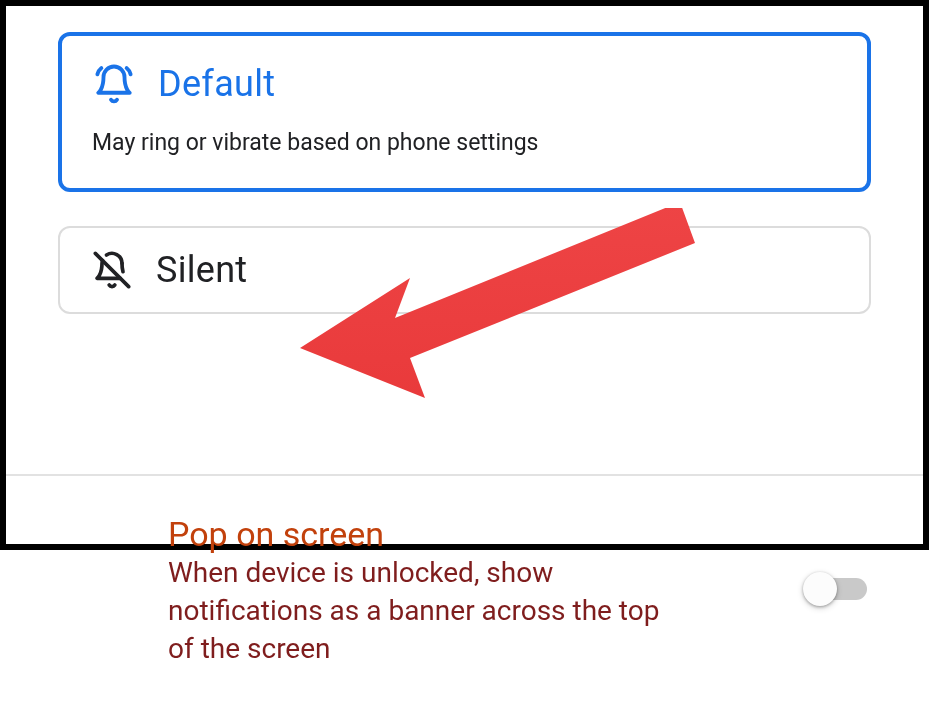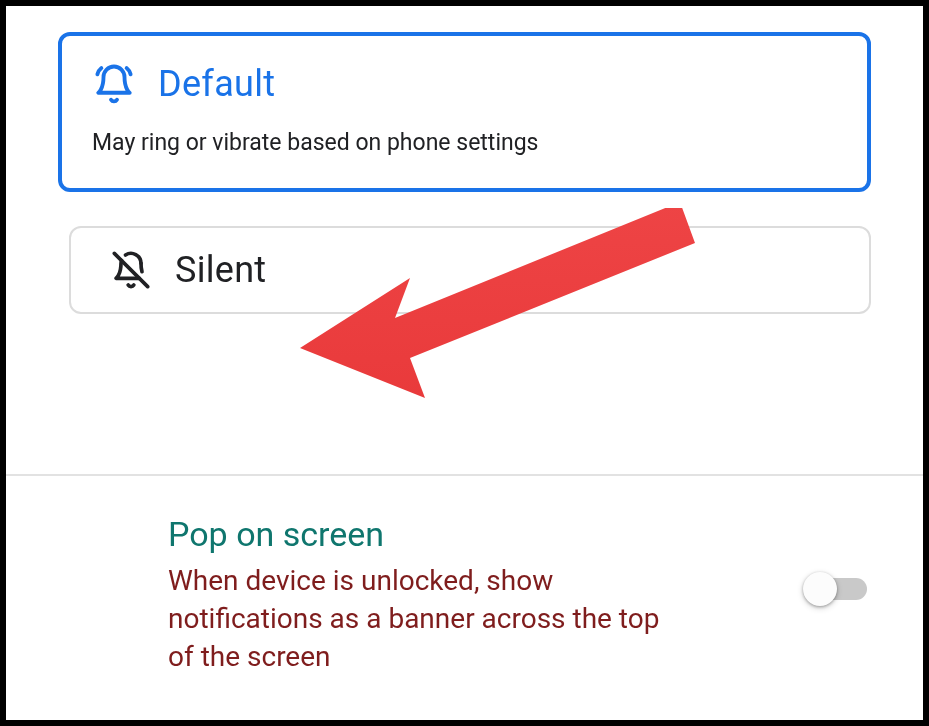--- a/index.html
+++ b/index.html
@@ -5,39 +5,38 @@
   * { box-sizing: border-box; }
   html, body { margin: 0; padding: 0; }
   body {
     font-family: Roboto, "Helvetica Neue", Arial, sans-serif;
     background: #fff;
     width: 929px;
     height: 726px;
   }
   .frame {
     width: 929px;
-    height: 726px;
+    height: 550px;
     border: 6px solid #000;
     background: #fff;
     position: relative;
     padding: 26px 52px 0 52px;
   }
   .card {
     border-radius: 12px;
     background: #fff;
     padding: 26px 30px 30px 30px;
     margin-bottom: 34px;
   }
   .card.selected {
     border: 4px solid #1a73e8;
   }
   .card.unselected {
     border: 2px solid #dcdcdc;
-    padding: 20px 38px;
-    margin-left: 11px;
+    padding: 20px 30px;
   }
   .card-header {
     display: flex;
     align-items: center;
     gap: 22px;
   }
   .card-title {
     font-size: 36px;
     font-weight: 400;
     letter-spacing: 0.3px;
@@ -61,22 +60,21 @@
     position: absolute;
     left: 0; right: 0;
     top: 508px;
     display: flex;
     align-items: flex-start;
     padding: 0 52px 0 162px;
   }
   .settings-text { flex: 1; padding-right: 30px; }
   .settings-title {
     font-size: 34px;
-    color: #0f766e;
-    margin-bottom: 8px;
+    color: #c2410c;
   }
   .settings-desc {
     font-size: 28px;
     color: #7f1d1d;
     line-height: 1.35;
     max-width: 520px;
   }
   .switch {
     margin-top: 56px;
     width: 68px; height: 38px;

